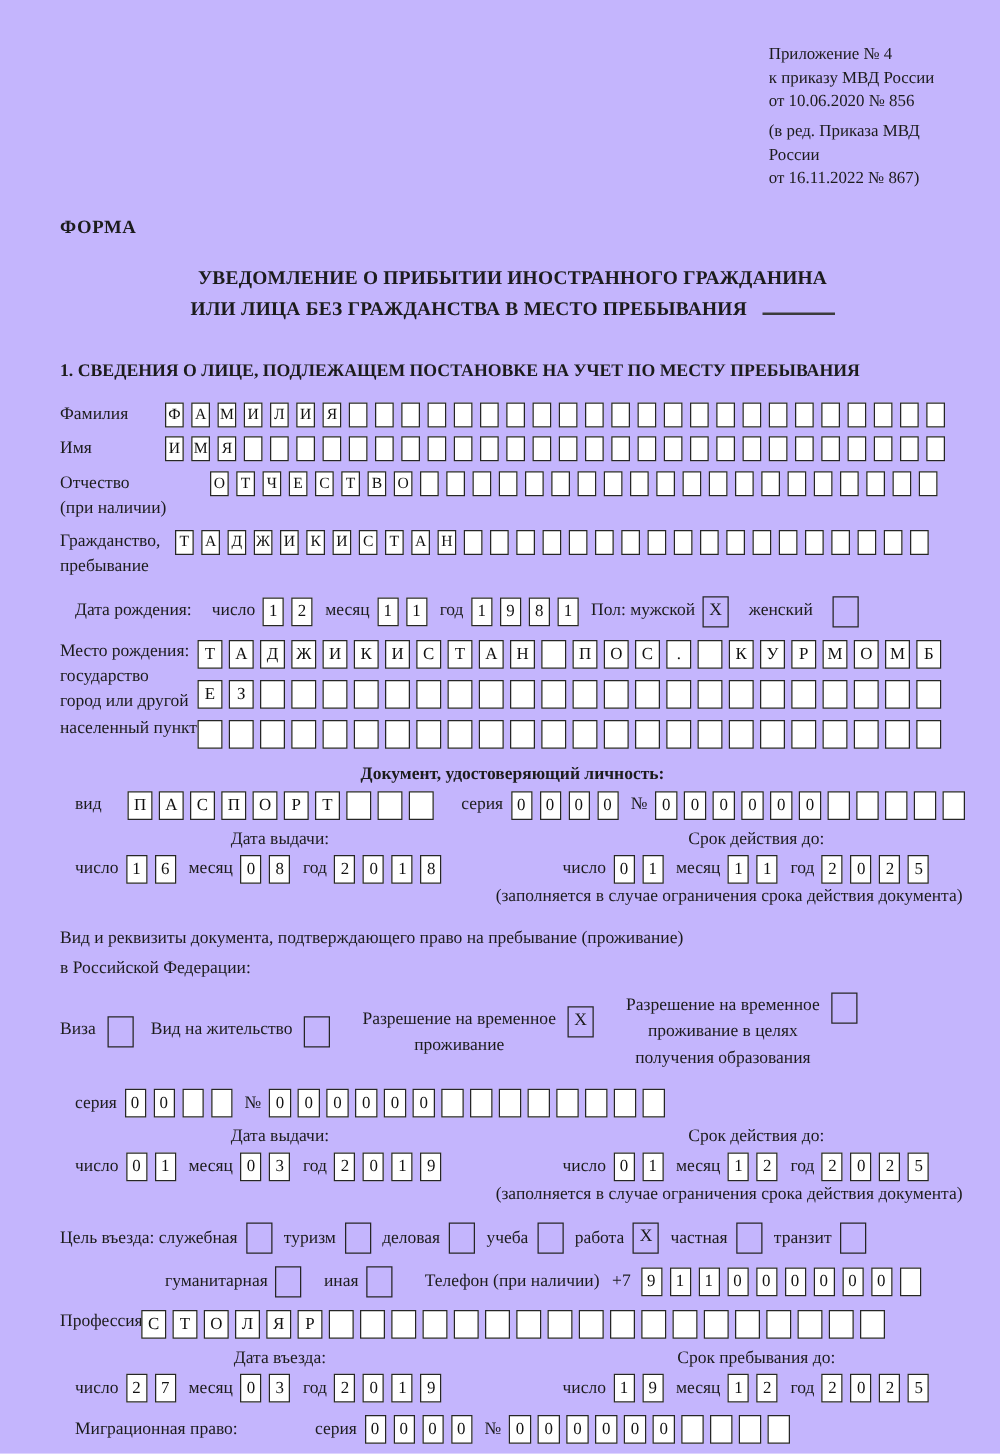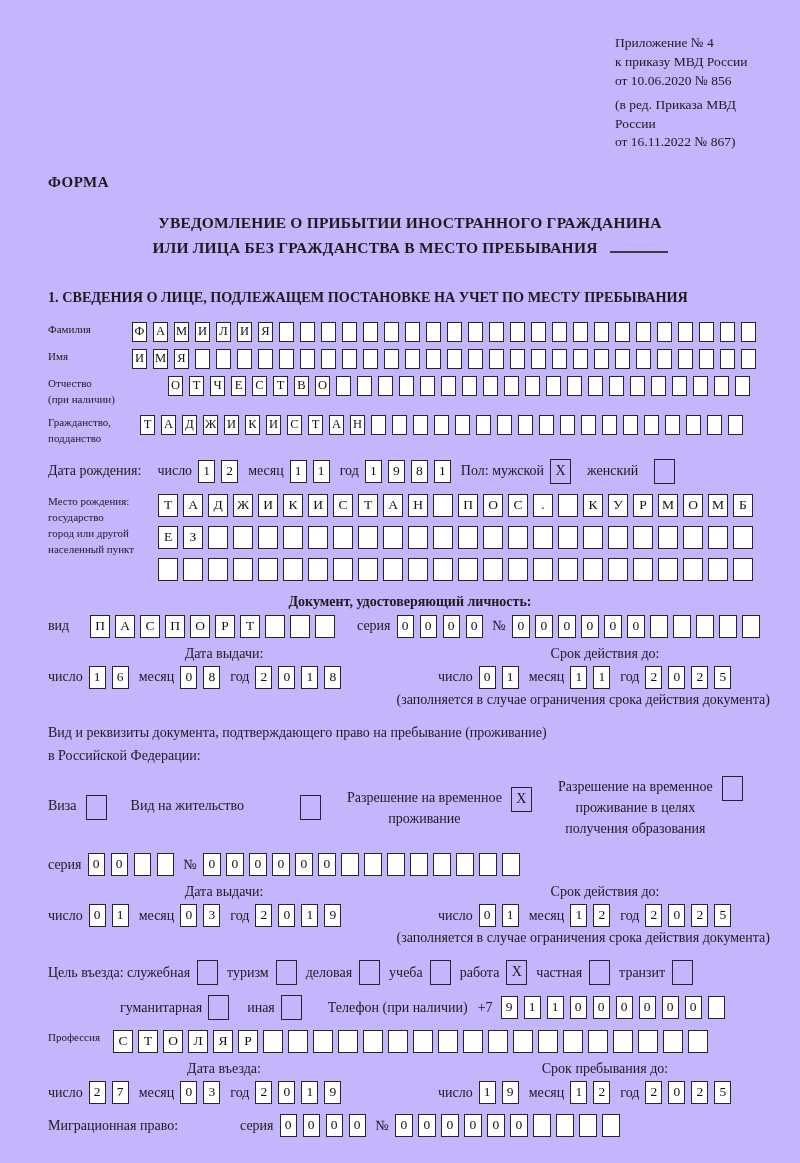--- a/index.html
+++ b/index.html
@@ -8,31 +8,31 @@
     padding:34px 28px 0 48px;background:#c4b5fd;overflow:hidden;
     font-family:Liberation Serif, serif;color:#1c1c1c;
   }
   .law-ref{margin-left:567px;font-size:13.5px;line-height:1.4;}
   .law-ref-ed{margin-top:5px;}
   .forma{text-align:left;padding-right:12px;font-weight:bold;font-size:15px;margin-top:22px;letter-spacing:.5px;}
   .title{text-align:center;font-weight:bold;font-size:15.5px;margin-top:20px;line-height:1.6;letter-spacing:.2px;}
   .title-underline{display:inline-block;width:58px;border-bottom:2.2px solid #3c3c3c;margin-left:12px;height:.9em;}
   .sec-heading{font-weight:bold;font-size:14.2px;margin-top:28px;}
   .frow{display:flex;align-items:flex-start;margin-top:7px;}
-  .flabel{font-size:11px;line-height:1.45;flex:0 0 auto;}
+  .flabel{font-size:14px;line-height:1.45;flex:0 0 auto;}
   .lw-a{width:84px;}.lw-b{width:120px;}.lw-c{width:92px;}.lw-d{width:110px;}.lw-e{width:65px;}
   .cellrow{display:flex;flex:0 0 auto;}
   .cell{box-sizing:border-box;border:1.7px solid #262626;background:#fff;text-align:center;color:#111;flex:0 0 auto;}
   .sm{gap:6px;}   .sm .cell{width:15px;height:20px;font-size:12.5px;line-height:17px;}
   .md{gap:5px;}   .md .cell{width:20px;height:23px;font-size:13.5px;line-height:20px;}
   .nm{gap:5px;}   .nm .cell{width:18px;height:23px;font-size:13.5px;line-height:20px;}
   .dg{gap:6px;}   .dg .cell{width:17px;height:23px;font-size:13.5px;line-height:20px;}
   .cb{display:inline-block;box-sizing:border-box;width:21px;height:25px;border:1.7px solid #262626;text-align:center;font-size:14px;line-height:21px;vertical-align:middle;flex:0 0 auto;}
   .inline-lbl{font-size:14px;margin:0 6px 0 10px;white-space:nowrap;}
-  .inline-lbl.first{margin-left:0;}
+  .inline-lbl.first{margin-left:12px;}
   .stack .cellrow{margin-bottom:9px;}
   .doc-heading{text-align:center;font-weight:bold;font-size:14px;margin-top:4px;}
   .dates-pair{display:flex;margin-top:8px;}
   .date-col-l{flex:0 0 352px;}
   .date-col-r{flex:1 1 auto;margin-left:38px;}
   .date-title{text-align:center;font-size:14px;margin-bottom:4px;}
   .date-fields{display:flex;align-items:center;}
   .note-row{text-align:right;font-size:14px;margin-top:3px;padding-right:2px;}
   .intro{font-size:14px;margin-top:13px;line-height:1.7;}
   .permits{display:flex;align-items:center;margin-top:8px;}
@@ -178,21 +178,21 @@
         <span class="cell"></span>
         <span class="cell"></span>
         <span class="cell"></span>
         <span class="cell"></span>
       </div>
   </div>
 
   <div class="frow">
     <div class="flabel lw-c">
       <div>Гражданство,</div>
-      <div>подданство</div>
+      <div>пребывание</div>
     </div>
     <div class="cellrow sm">
         <span class="cell">Т</span>
         <span class="cell">А</span>
         <span class="cell">Д</span>
         <span class="cell">Ж</span>
         <span class="cell">И</span>
         <span class="cell">К</span>
         <span class="cell">И</span>
         <span class="cell">С</span>
@@ -424,21 +424,21 @@
   <div class="intro">
     <div>Вид и реквизиты документа, подтверждающего право на пребывание (проживание)</div>
     <div>в Российской Федерации:</div>
   </div>
 
   <div class="permits">
     <div class="permit-item">
       <div class="permit-label single">Виза</div>
       <span class="cb"></span>
     </div>
-    <div class="permit-item" style="margin-left:10px;gap:47px;">
+    <div class="permit-item" style="">
       <div class="permit-label single">Вид на жительство</div>
       <span class="cb"></span>
     </div>
     <div class="permit-item" style="margin-left:12px;">
       <div class="permit-label">
         <div>Разрешение на временное</div>
         <div>проживание</div>
       </div>
       <span class="cb">X</span>
     </div>

